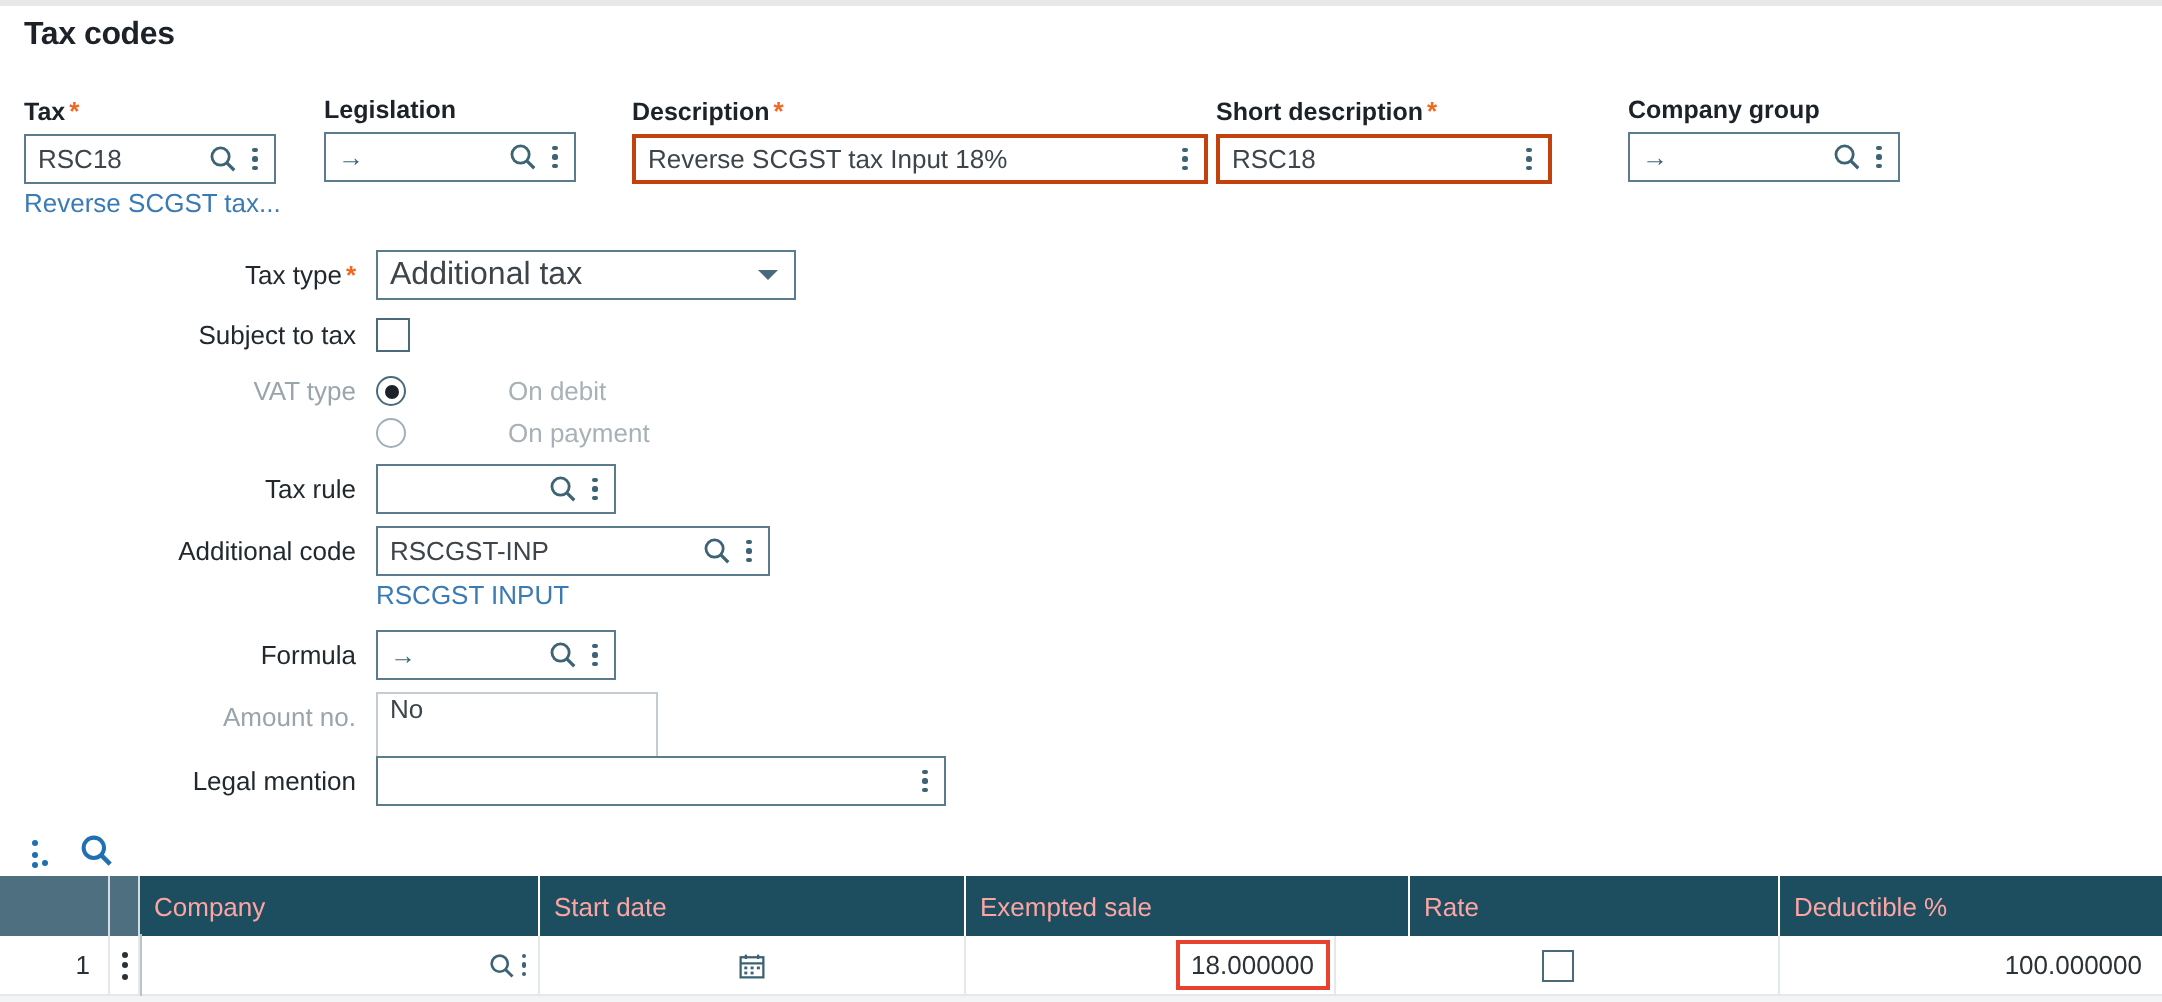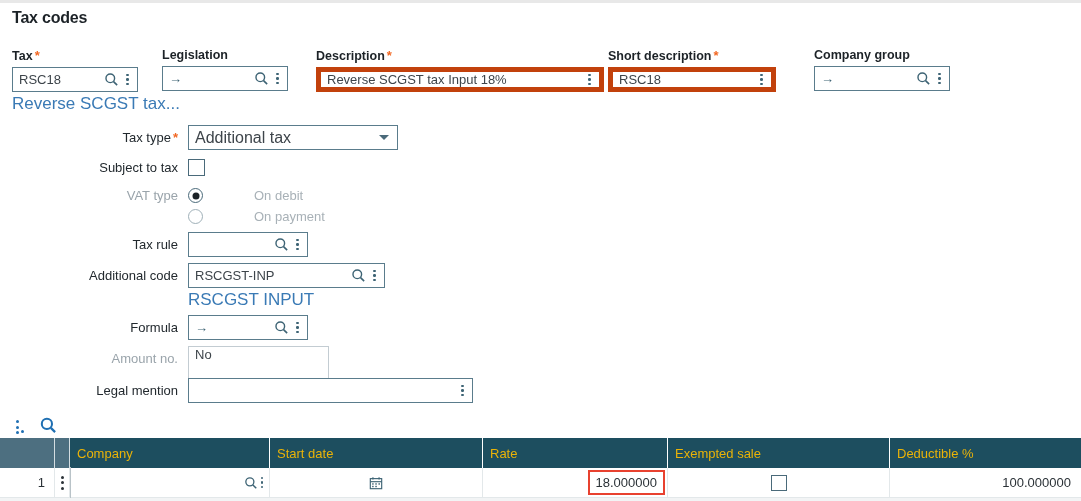--- a/index.html
+++ b/index.html
@@ -50,21 +50,21 @@
   }
   .ctrl {
     box-sizing: border-box;
     height: 25px;
     border: 1px solid #5a7c8c;
     background: #fff;
     display: flex;
     align-items: center;
     position: relative;
   }
-  .ctrl.light { border: 5px solid #c2410c; gap: 12px; }
+  .ctrl.light { border: 2px solid #c2410c; gap: 12px; }
   .ctrl .val {
     flex: 1 1 auto;
     padding: 0 6px;
     font-size: 13px;
     color: #3d444a;
     white-space: nowrap;
     overflow: hidden;
   }
   .arrow-ico {
     padding: 0 6px;
@@ -93,21 +93,21 @@
     gap: 2px;
   }
   .kebab i {
     display: block;
     width: 2.5px; height: 2.5px;
     border-radius: 50%;
     background: #3d6374;
   }
   .sublink {
     margin-top: 2px;
-    font-size: 17px;
+    font-size: 13px;
     color: #3a7ab5;
     white-space: nowrap;
   }
 
   
   .row {
     position: absolute;
     display: flex;
     align-items: flex-start;
   }
@@ -212,21 +212,21 @@
     left: 0;
     top: 438px;
     width: 1081px;
   }
   .ghead {
     display: flex;
     height: 30px;
   }
   .gh {
     background: #1d4e5f;
-    color: #eab308;
+    color: #fca5a5;
     font-size: 13px;
     display: flex;
     align-items: center;
     padding-left: 7px;
     box-sizing: border-box;
     border-right: 1px solid #ffffff;
     white-space: nowrap;
   }
   .gh.pale { background: #4d6f80; border-right: 1px solid #d4dde1; }
   .gh.last { border-right: none; }
@@ -500,22 +500,22 @@
       </svg>
   </div>
 </div>
 
 <div class="grid">
   <div class="ghead">
     <div class="gh pale" style="width:55px;"></div>
     <div class="gh pale" style="width:15px;"></div>
     <div class="gh" style="width:200px;">Company</div>
     <div class="gh" style="width:213px;">Start date</div>
+    <div class="gh" style="width:222px;">Exempted sale</div>
     <div class="gh" style="width:185px;">Rate</div>
-    <div class="gh" style="width:222px;">Exempted sale</div>
     <div class="gh last" style="width:191px;">Deductible %</div>
   </div>
   <div class="grow">
     <div class="gc idx" style="width:55px;">1</div>
     <div class="gc ctr" style="width:15px;">
       <span class="row-kebab">
           <i></i>
           <i></i>
           <i></i>
         </span>

